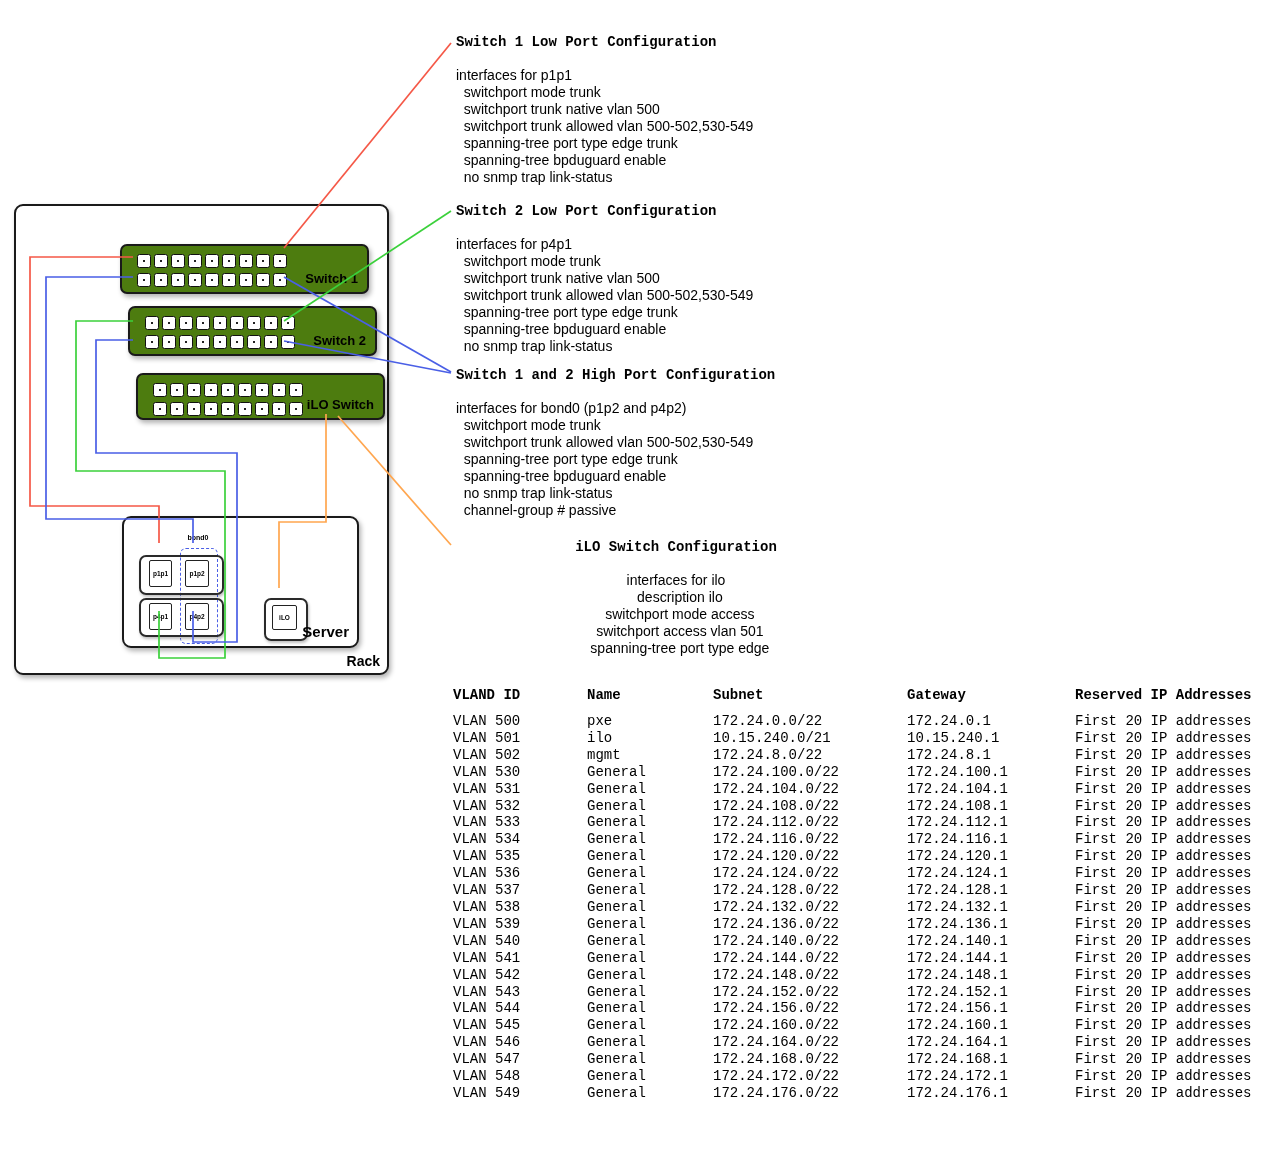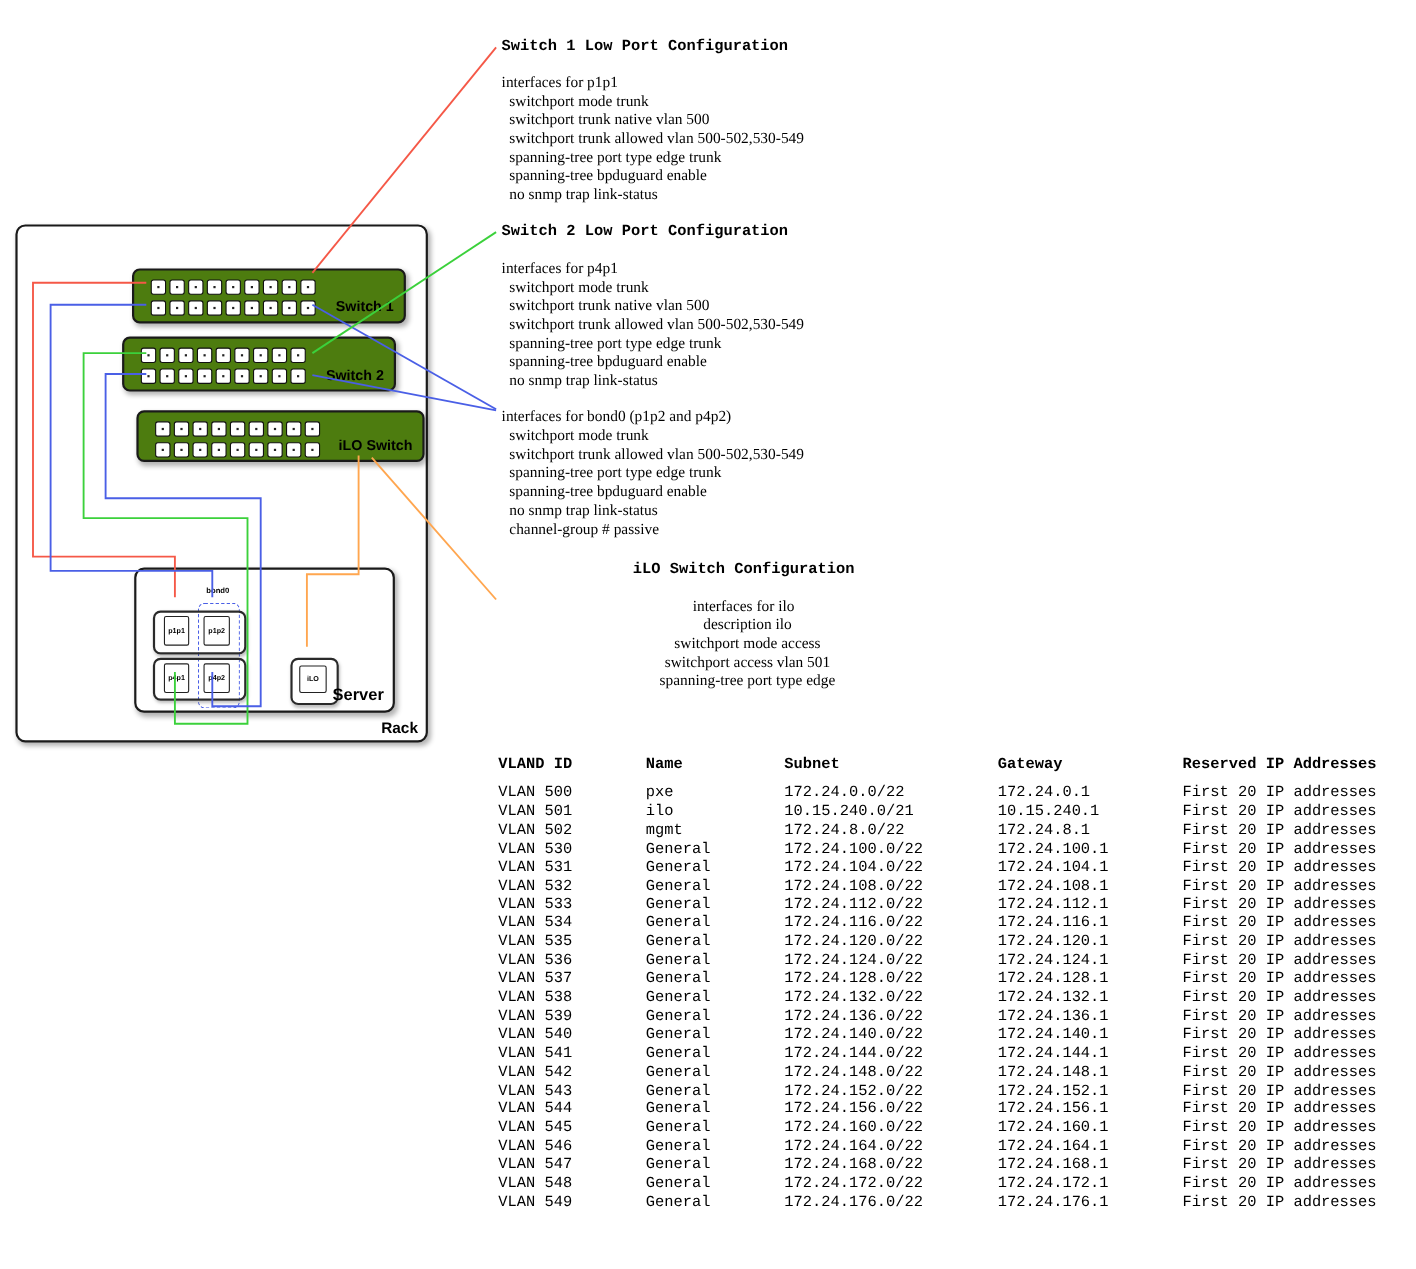--- a/index.html
+++ b/index.html
@@ -6,22 +6,22 @@
   .stage{position:relative;width:1287px;height:1154px;background:#ffffff;overflow:hidden;
          font-family:"Liberation Sans",sans-serif;color:#000;}
   
   .rack{position:absolute;left:14px;top:204px;width:371px;height:467px;
         border:2px solid #1a1a1a;border-radius:9px;background:#fff;
         box-shadow:2px 3px 5px rgba(0,0,0,0.30);}
   .rack-label{position:absolute;right:7px;bottom:4px;font-weight:bold;font-size:14px;margin-top:40px;}
   .switchbox{position:absolute;background:#4d7c0f;border:2px solid #1a1a1a;border-radius:7px;
              box-shadow:2px 3px 5px rgba(0,0,0,0.30);}
   .sw1{left:104px;top:38px;width:245px;height:46px;}
-  .sw2{left:95px;top:100px;width:245px;height:46px;}
-  .sw3{left:108px;top:167px;width:245px;height:43px;padding-left:13px;}
+  .sw2{left:112px;top:100px;width:245px;height:46px;}
+  .sw3{left:120px;top:167px;width:245px;height:43px;}
   .ports{position:absolute;left:15px;display:flex;gap:3px;}
   .ports.r1{top:8px;}
   .ports.r2{top:27px;}
   .port{width:12px;height:12px;border:1px solid #111;border-radius:2.5px;background:#fff;
         position:relative;}
   .port::after{content:"";position:absolute;left:5px;top:5px;width:2px;height:2px;background:#222;}
   .switch-label{position:absolute;right:9px;bottom:6px;font-weight:bold;font-size:13px;white-space:nowrap;}
   .server{position:absolute;left:106px;top:310px;width:233px;height:128px;
           border:2px solid #1a1a1a;border-radius:9px;background:#fff;
           box-shadow:2px 3px 5px rgba(0,0,0,0.30);}
@@ -48,21 +48,21 @@
   .wires{position:absolute;left:0;top:0;width:1287px;height:1154px;pointer-events:none;}
   .wires polyline{fill:none;stroke-width:1.7;}
   
   .config-col{position:absolute;left:456px;top:34px;width:440px;
               font-family:"Liberation Mono","DejaVu Sans Mono",monospace;font-size:14px;}
   .config-col > div:nth-of-type(2){margin-top:17px;}
   .config-col > div:nth-of-type(3){margin-top:12px;}
   .config-col > div:nth-of-type(4){margin-top:20px;text-align:center;}
   .config-title{font-weight:bold;line-height:17px;white-space:nowrap;}
   .config-body{margin:16px 0 0 0;line-height:17px;white-space:pre;
-               font-family:Liberation Serif, serif;font-size:14px;}
+               font-family:Liberation Sans, sans-serif;font-size:14px;}
   
   .vlan-table{position:absolute;left:453px;top:687px;
               font-family:"Liberation Mono","DejaVu Sans Mono",monospace;font-size:14px;}
   .vlan-header,.vrow{display:grid;grid-template-columns:94px 86px 154px 128px 222px 150px;gap:40px;}
   .vlan-header{font-weight:bold;line-height:17px;}
   .vlan-rows{margin-top:9px;}
   .vrow{line-height:16.9px;}
   .vh,.vc{white-space:nowrap;}
 </style>
 </head>
@@ -202,20 +202,21 @@
         <pre class="config-body">interfaces for p4p1
   switchport mode trunk
   switchport trunk native vlan 500
   switchport trunk allowed vlan 500-502,530-549
   spanning-tree port type edge trunk
   spanning-tree bpduguard enable
   no snmp trap link-status</pre>
       </div>
 
       <div class="config-block">
+        <div class="config-title">Switch 1 and 2 High Port Configuration</div>
         <pre class="config-body">interfaces for bond0 (p1p2 and p4p2)
   switchport mode trunk
   switchport trunk allowed vlan 500-502,530-549
   spanning-tree port type edge trunk
   spanning-tree bpduguard enable
   no snmp trap link-status
   channel-group # passive</pre>
       </div>
 
       <div class="config-block">

